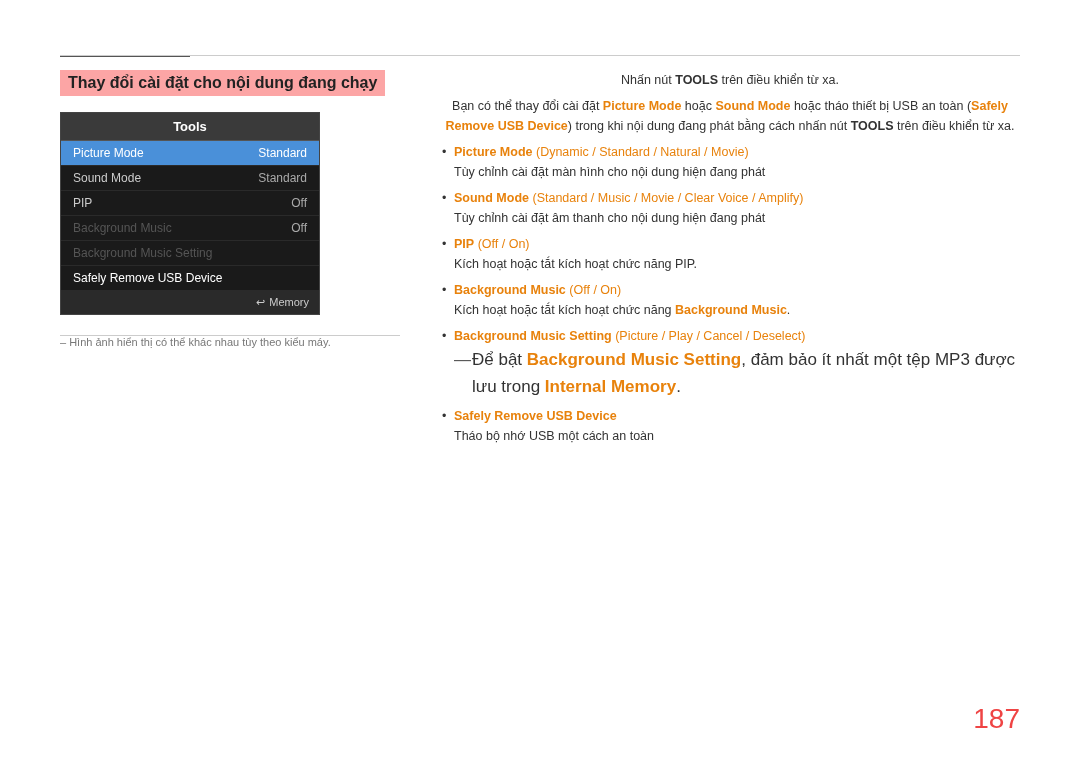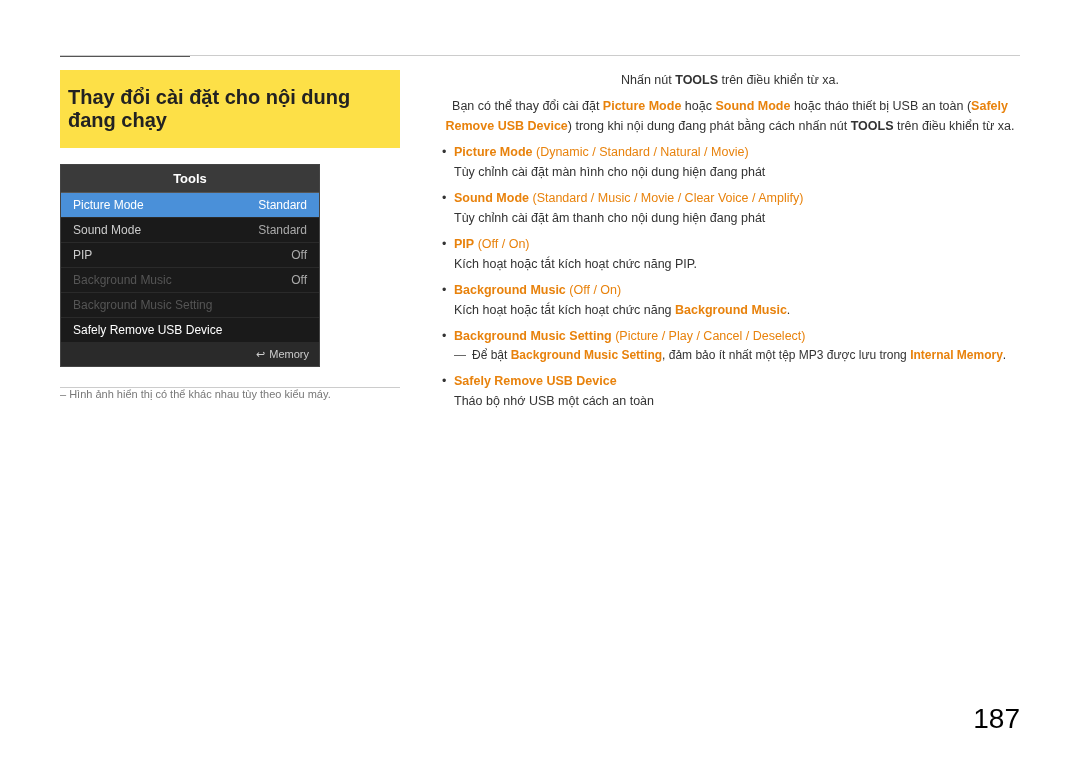--- a/index.html
+++ b/index.html
@@ -45,25 +45,25 @@
       margin-top: 30px;
     }
 
     
     .left-column {
       width: 340px;
       flex-shrink: 0;
     }
 
     .section-title {
-      background-color: #fde047;
+      background-color: #fca5a5;
       color: #222;
-      font-size: 20px;
+      font-size: 16px;
       font-weight: bold;
-      padding: 16px 8px;
+      padding: 4px 8px;
       margin-bottom: 10px;
       display: inline-block;
     }
 
     
     .tools-menu {
       background: #1a1a1a;
       border: 1px solid #444;
       color: #fff;
       width: 260px;
@@ -159,21 +159,21 @@
       content: '•';
       position: absolute;
       left: 2px;
       top: 0;
     }
 
     .sub-item {
       padding-left: 18px;
       position: relative;
       margin-bottom: 4px;
-      font-size: 12px;
+      font-size: 17px;
     }
 
     .sub-item::before {
       content: '—';
       position: absolute;
       left: 0;
       top: 0;
       color: #555;
     }
 
@@ -190,21 +190,21 @@
     .orange {
       color: #e8820c;
     }
 
     
     .page-number {
       position: absolute;
       bottom: 28px;
       right: 60px;
       font-size: 28px;
-      color: #000000;
+      color: #ef4444;
       font-weight: 300;
     }
   </style>
 </head>
 <body>
 
 <div class="page-container">
 
   <div class="top-line-short"></div>
   <div class="top-line"></div>

